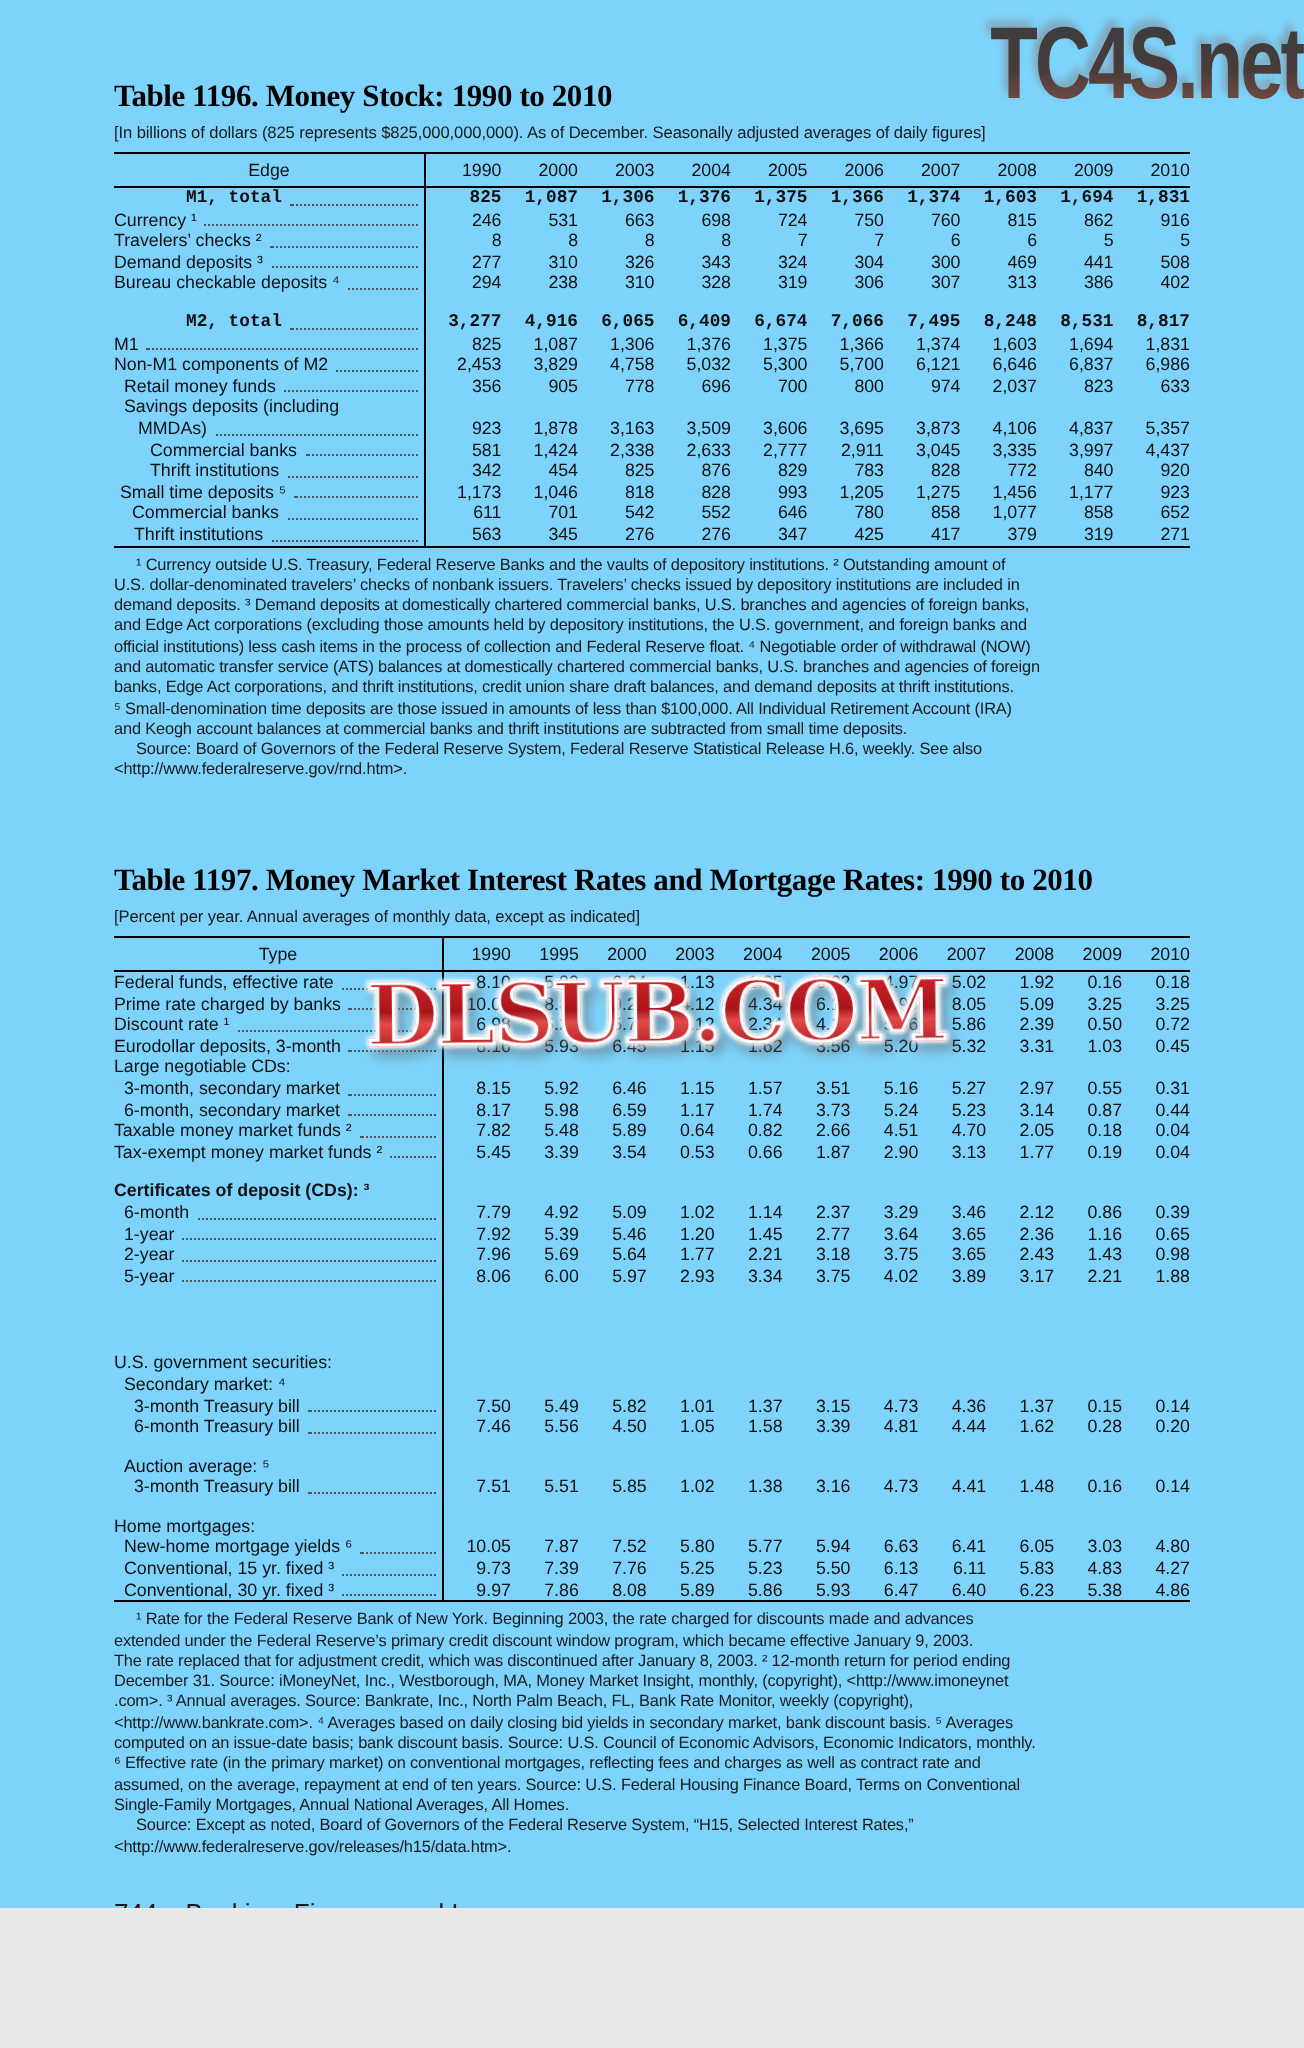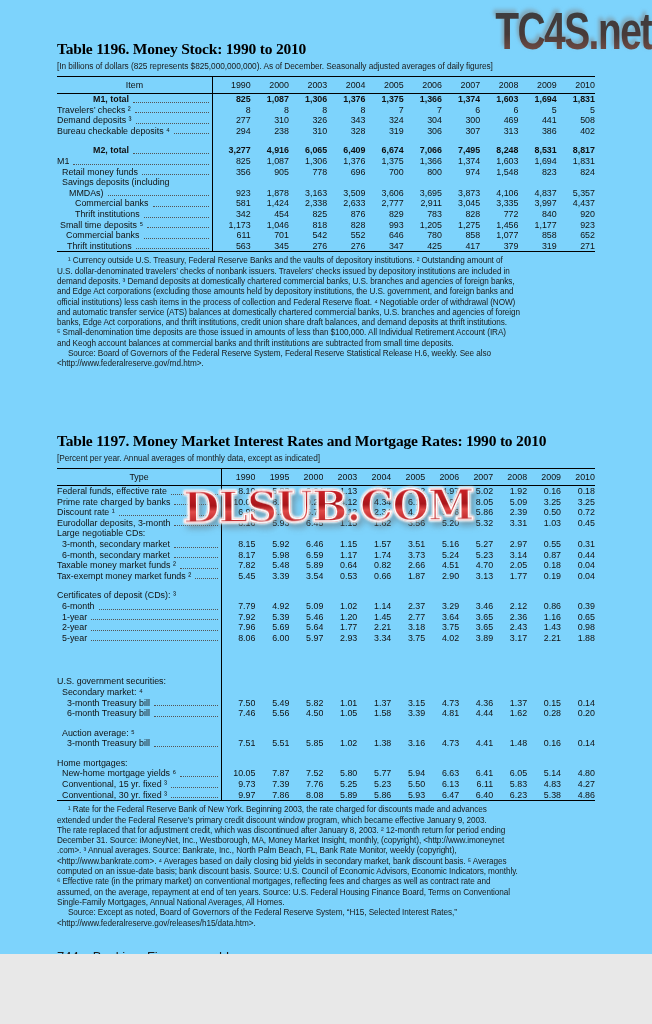--- a/index.html
+++ b/index.html
@@ -18,21 +18,21 @@
              border-top:1.4px solid #000;border-bottom:1.4px solid #000;}
   table.stat th,table.stat td{padding:0;white-space:nowrap;overflow:hidden;}
   thead th{border-bottom:1.3px solid #000;font-weight:400;font-size:8.9px;height:16px;vertical-align:middle;}
   th.stub{text-align:center;border-right:1px solid #000;}
   .t1196 th.stub{width:155px;}
   .t1197 th.stub{width:164px;}
   th.year{text-align:right;padding-right:6px;}
   tbody td{height:10.6px;line-height:10.6px;font-size:8.9px;vertical-align:bottom;}
   td.stub{border-right:1px solid #000;}
   td.num{text-align:right;padding-right:5px;}
-  tr.bold{font-weight:700;}
+  tr.bold{font-weight:700;font-family:Liberation Mono, monospace;}
   tr.spacer td{height:9px;}
   .lblwrap{display:flex;align-items:flex-end;}
   .lblwrap .txt{white-space:pre;}
   .leader{flex:1 1 auto;border-bottom:1px dotted #555;margin:0 3px 2px 4px;min-width:6px;}
 
   .fnotes{margin-top:4px;font-size:8.2px;line-height:10.3px;letter-spacing:-0.08px;
           white-space:pre;color:#1a1a1a;}
 
   .footer-left{position:absolute;left:57px;top:949px;font-size:13px;color:#1a1a1a;}
   .footer-left .num{margin-right:14px;}
@@ -62,21 +62,21 @@
 <body>
 
 <div id="page">
 
   <section class="sec sec1196">
     <h2 class="tbl-title">Table 1196. Money Stock: 1990 to 2010</h2>
     <div class="headnote">[In billions of dollars (825 represents $825,000,000,000). As of December. Seasonally adjusted averages of daily figures]</div>
     <table class="stat t1196">
       <thead>
         <tr>
-          <th class="stub">Item</th>
+          <th class="stub">Edge</th>
         <th class="year">1990</th>
             <th class="year">2000</th>
             <th class="year">2003</th>
             <th class="year">2004</th>
             <th class="year">2005</th>
             <th class="year">2006</th>
             <th class="year">2007</th>
             <th class="year">2008</th>
             <th class="year">2009</th>
             <th class="year">2010</th>
@@ -97,20 +97,38 @@
             <td class="num">1,375</td>
             <td class="num">1,366</td>
             <td class="num">1,374</td>
             <td class="num">1,603</td>
             <td class="num">1,694</td>
             <td class="num">1,831</td>
           </tr>
           <tr>
             <td class="stub">
               <div class="lblwrap">
+                <span class="txt" style="padding-left: 0px;">Currency ¹</span>
+                <span class="leader"></span>
+              </div>
+            </td>
+            <td class="num">246</td>
+            <td class="num">531</td>
+            <td class="num">663</td>
+            <td class="num">698</td>
+            <td class="num">724</td>
+            <td class="num">750</td>
+            <td class="num">760</td>
+            <td class="num">815</td>
+            <td class="num">862</td>
+            <td class="num">916</td>
+          </tr>
+          <tr>
+            <td class="stub">
+              <div class="lblwrap">
                 <span class="txt" style="padding-left: 0px;">Travelers’ checks ²</span>
                 <span class="leader"></span>
               </div>
             </td>
             <td class="num">8</td>
             <td class="num">8</td>
             <td class="num">8</td>
             <td class="num">8</td>
             <td class="num">7</td>
             <td class="num">7</td>
@@ -200,34 +218,52 @@
             <td class="num">1,375</td>
             <td class="num">1,366</td>
             <td class="num">1,374</td>
             <td class="num">1,603</td>
             <td class="num">1,694</td>
             <td class="num">1,831</td>
           </tr>
           <tr>
             <td class="stub">
               <div class="lblwrap">
+                <span class="txt" style="padding-left: 0px;">Non-M1 components of M2</span>
+                <span class="leader"></span>
+              </div>
+            </td>
+            <td class="num">2,453</td>
+            <td class="num">3,829</td>
+            <td class="num">4,758</td>
+            <td class="num">5,032</td>
+            <td class="num">5,300</td>
+            <td class="num">5,700</td>
+            <td class="num">6,121</td>
+            <td class="num">6,646</td>
+            <td class="num">6,837</td>
+            <td class="num">6,986</td>
+          </tr>
+          <tr>
+            <td class="stub">
+              <div class="lblwrap">
                 <span class="txt" style="padding-left: 5px;">Retail money funds</span>
                 <span class="leader"></span>
               </div>
             </td>
             <td class="num">356</td>
             <td class="num">905</td>
             <td class="num">778</td>
             <td class="num">696</td>
             <td class="num">700</td>
             <td class="num">800</td>
             <td class="num">974</td>
-            <td class="num">1,548</td>
+            <td class="num">2,037</td>
             <td class="num">823</td>
-            <td class="num">824</td>
+            <td class="num">633</td>
           </tr>
           <tr>
             <td class="stub">
               <div class="lblwrap">
                 <span class="txt" style="padding-left: 5px;">Savings deposits (including</span>
               </div>
             </td>
             <td class="num"></td>
             <td class="num"></td>
             <td class="num"></td>
@@ -553,21 +589,21 @@
             <td class="num"></td>
             <td class="num"></td>
             <td class="num"></td>
             <td class="num"></td>
             <td class="num"></td>
             <td class="num"></td>
           </tr>
           <tr>
             <td class="stub">
               <div class="lblwrap">
-                <span class="txt" style="padding-left: 0px;">Certificates of deposit (CDs): ³</span>
+                <span class="txt" style="padding-left: 0px; font-weight: bold;">Certificates of deposit (CDs): ³</span>
               </div>
             </td>
             <td class="num"></td>
             <td class="num"></td>
             <td class="num"></td>
             <td class="num"></td>
             <td class="num"></td>
             <td class="num"></td>
             <td class="num"></td>
             <td class="num"></td>
@@ -831,21 +867,21 @@
             </td>
             <td class="num">10.05</td>
             <td class="num">7.87</td>
             <td class="num">7.52</td>
             <td class="num">5.80</td>
             <td class="num">5.77</td>
             <td class="num">5.94</td>
             <td class="num">6.63</td>
             <td class="num">6.41</td>
             <td class="num">6.05</td>
-            <td class="num">5.14</td>
+            <td class="num">3.03</td>
             <td class="num">4.80</td>
           </tr>
           <tr>
             <td class="stub">
               <div class="lblwrap">
                 <span class="txt" style="padding-left: 5px;">Conventional, 15 yr. fixed ³</span>
                 <span class="leader"></span>
               </div>
             </td>
             <td class="num">9.73</td>

